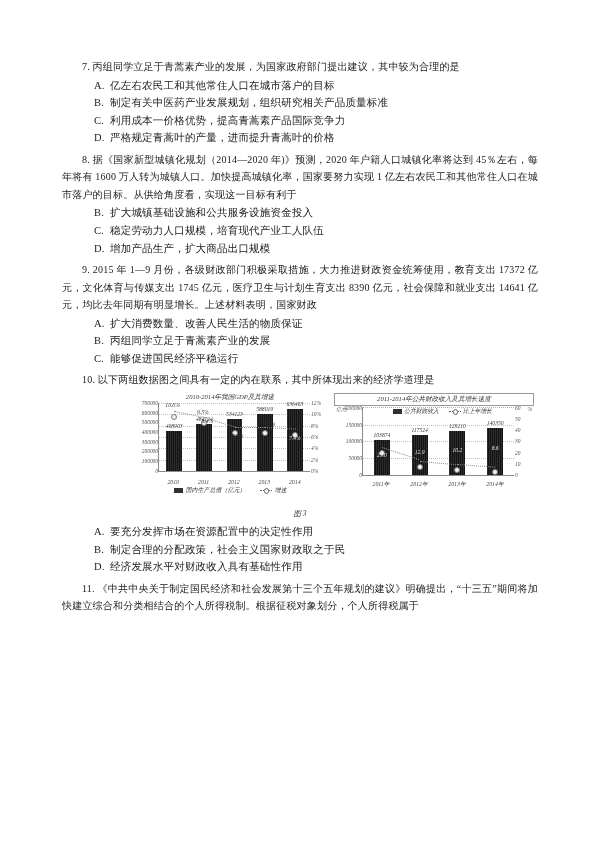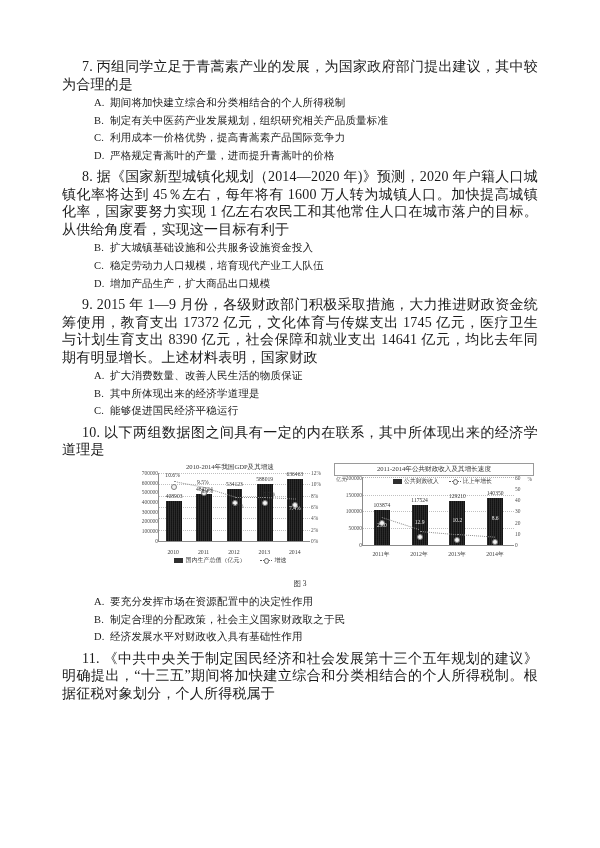--- a/index.html
+++ b/index.html
@@ -11,21 +11,21 @@
     overflow:hidden;
   }
   .page{
     position:relative;
     width:600px;height:848px;
     box-sizing:border-box;
     padding:58px 62px 0 62px;
   }
   .q-block{ margin-bottom:4px; }
   .q-stem{
-    font-size:14px;
+    font-size:10px;
     line-height:17.5px;
     text-align:justify;
     text-justify:inter-ideograph;
     text-indent:20px;
     letter-spacing:.2px;
     margin:0 0 1px 0;
   }
   .opt{
     font-size:10.5px;
     line-height:17.6px;
@@ -34,20 +34,21 @@
     letter-spacing:.2px;
     white-space:nowrap;
   }
   .opt .lab{ display:inline-block; min-width:16px; }
 
   
   .figures{
     position:relative;
     height:128px;
     margin:4px 0 2px 0;
+    font-style:italic;
   }
   .fig{
     position:absolute;
     top:0;
     filter:grayscale(100%) contrast(88%) brightness(1.02);
   }
   .fig-left{ left:68px; width:200px; height:124px; }
   .fig-right{ left:272px; width:200px; height:124px; }
 
   .fig-title{
@@ -205,21 +206,21 @@
 </head>
 <body>
 
 <div class="page">
 
   <div class="q-block">
     <p class="q-stem">
       <span>7.</span>
       <span>丙组同学立足于青蒿素产业的发展，为国家政府部门提出建议，其中较为合理的是</span>
     </p>
-    <p class="opt"><span class="lab">A.</span><span>期间将加快建立综合和分类相结合的个人所得税制</span></p>
+    <p class="opt"><span class="lab">A.</span><span>亿左右农民工和其他常住人口在城市落户的目标</span></p>
     <p class="opt"><span class="lab">B.</span><span>制定有关中医药产业发展规划，组织研究相关产品质量标准</span></p>
     <p class="opt"><span class="lab">C.</span><span>利用成本一价格优势，提高青蒿素产品国际竞争力</span></p>
     <p class="opt"><span class="lab">D.</span><span>严格规定青蒿叶的产量，进而提升青蒿叶的价格</span></p>
   </div>
 
   <div class="q-block">
     <p class="q-stem">
       <span>8.</span>
       <span>据《国家新型城镇化规划（2014—2020 年)》预测，2020 年户籍人口城镇化率将达到 45％左右，每年将有 1600 万人转为城镇人口。加快提高城镇化率，国家要努力实现 1 亿左右农民工和其他常住人口在城市落户的目标。从供给角度看，实现这一目标有利于</span>
     </p>
@@ -227,21 +228,21 @@
     <p class="opt"><span class="lab">C.</span><span>稳定劳动力人口规模，培育现代产业工人队伍</span></p>
     <p class="opt"><span class="lab">D.</span><span>增加产品生产，扩大商品出口规模</span></p>
   </div>
 
   <div class="q-block">
     <p class="q-stem">
       <span>9.</span>
       <span>2015 年 1—9 月份，各级财政部门积极采取措施，大力推进财政资金统筹使用，教育支出 17372 亿元，文化体育与传媒支出 1745 亿元，医疗卫生与计划生育支出 8390 亿元，社会保障和就业支出 14641 亿元，均比去年同期有明显增长。上述材料表明，国家财政</span>
     </p>
     <p class="opt"><span class="lab">A.</span><span>扩大消费数量、改善人民生活的物质保证</span></p>
-    <p class="opt"><span class="lab">B.</span><span>其中所体现出来的经济学道理是</span></p>
+    <p class="opt"><span class="lab">B.</span><span>丙组同学立足于青蒿素产业的发展</span></p>
     <p class="opt"><span class="lab">C.</span><span>能够促进国民经济平稳运行</span></p>
   </div>
 
   <div class="q-block">
     <p class="q-stem">
       <span>10.</span>
       <span>以下两组数据图之间具有一定的内在联系，其中所体现出来的经济学道理是</span>
     </p>
 
     <div class="figures">

